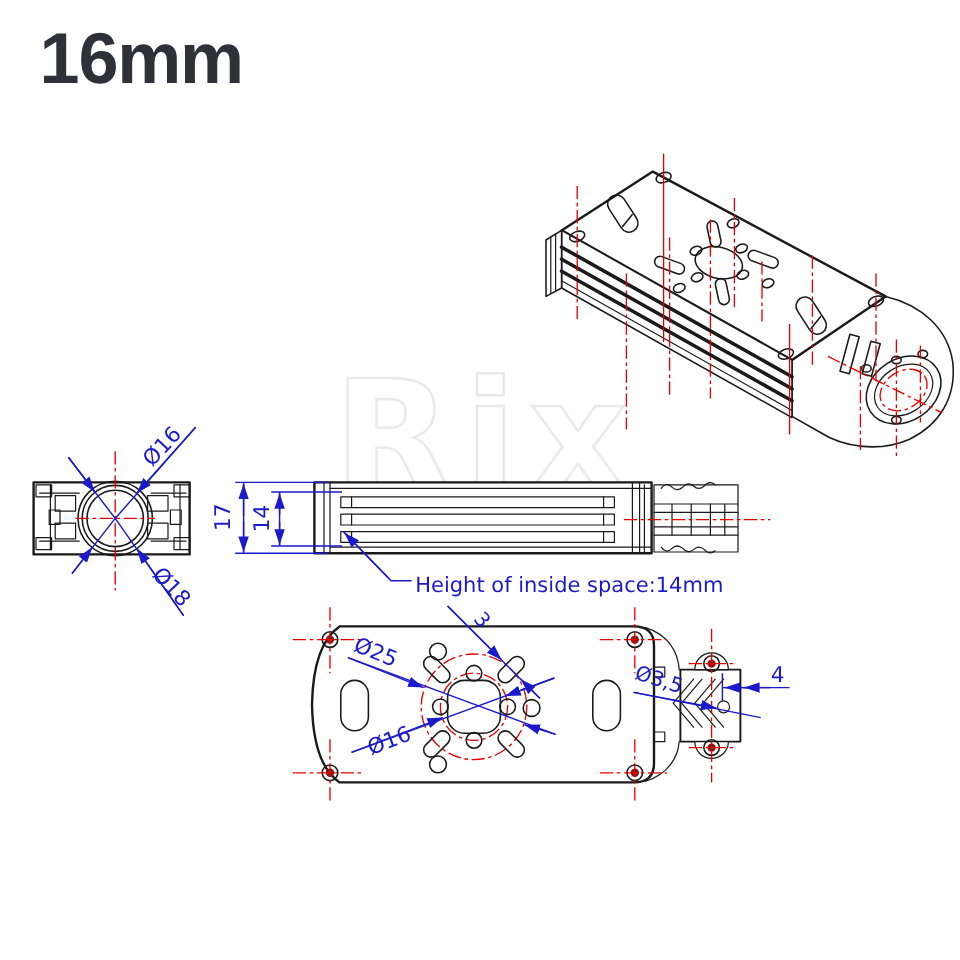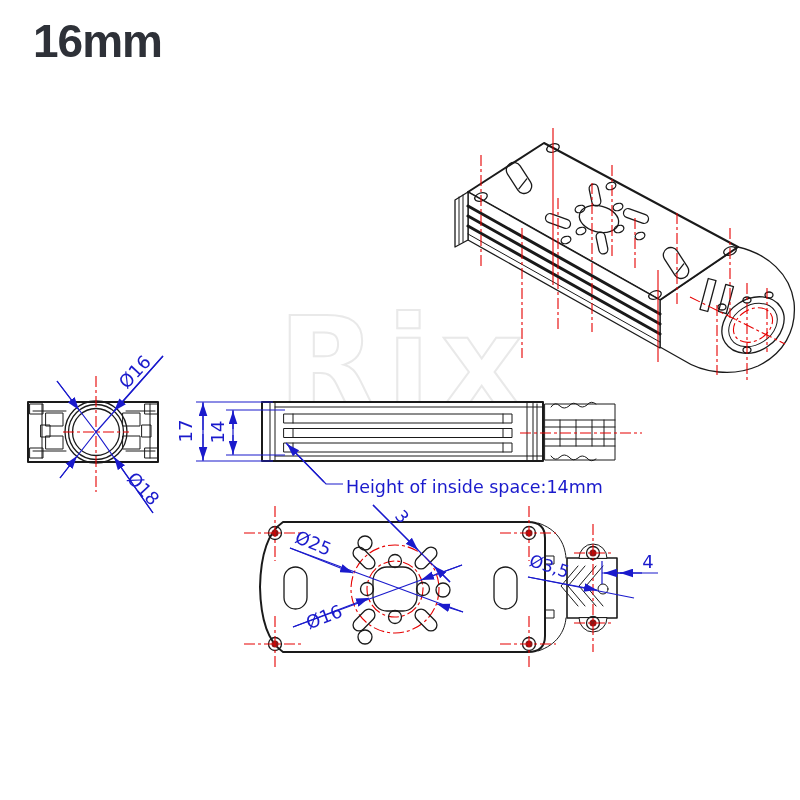--- a/index.html
+++ b/index.html
@@ -3,21 +3,21 @@
 <meta charset="utf-8">
 <style>
   :root{
     --line:#1a1a1a; --red:#e60000; --blue:#1a1acc; --title:#2e3138;
     --maroon:#8a1717; --watermark:#e9e9e9;
   }
   html,body{margin:0;padding:0;background:#fff;}
   #stage{position:relative;width:800px;height:800px;background:#fff;overflow:hidden;
          font-family:"DejaVu Sans",sans-serif;}
   #title{position:absolute;left:33px;top:14px;font-family:"Liberation Sans",sans-serif;
-         font-weight:700;font-size:46px;letter-spacing:-1px;color:var(--title);}
+         font-weight:700;font-size:60px;letter-spacing:-1px;color:var(--title);}
   svg{position:absolute;left:0;top:0;}
   .k{stroke:var(--line);stroke-width:1.3;fill:none;stroke-linejoin:round;stroke-linecap:round;}
   .k2{stroke-width:2;}
   .kt{stroke-width:1;}
   .kw{fill:#fff;}
   .r{stroke:var(--red);stroke-width:1.1;fill:none;stroke-linecap:butt;}
   .rd{stroke-dasharray:11 3 3 3;}
   .b{stroke:var(--blue);stroke-width:1.2;fill:none;}
   .dim{fill:var(--blue);stroke:none;font:18px "DejaVu Sans",sans-serif;}
   .dims{font-size:17px;}

